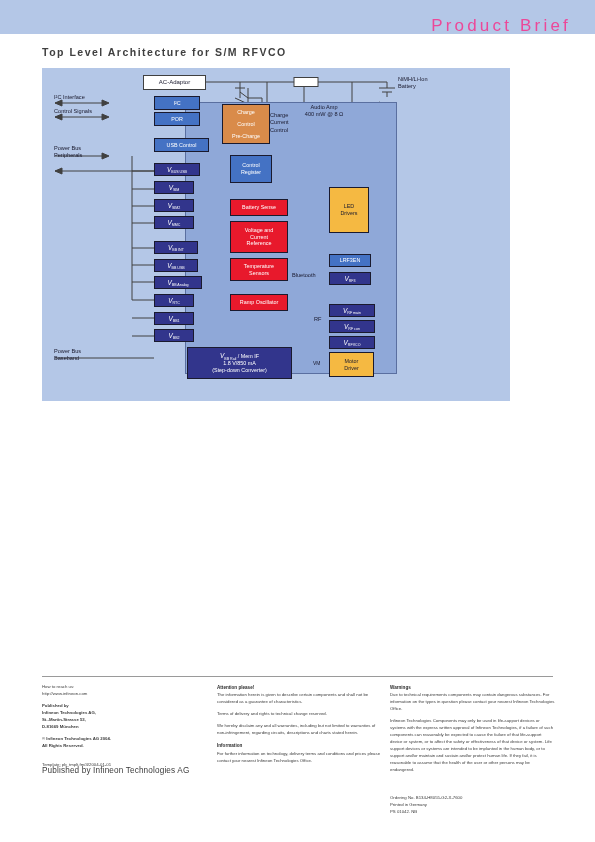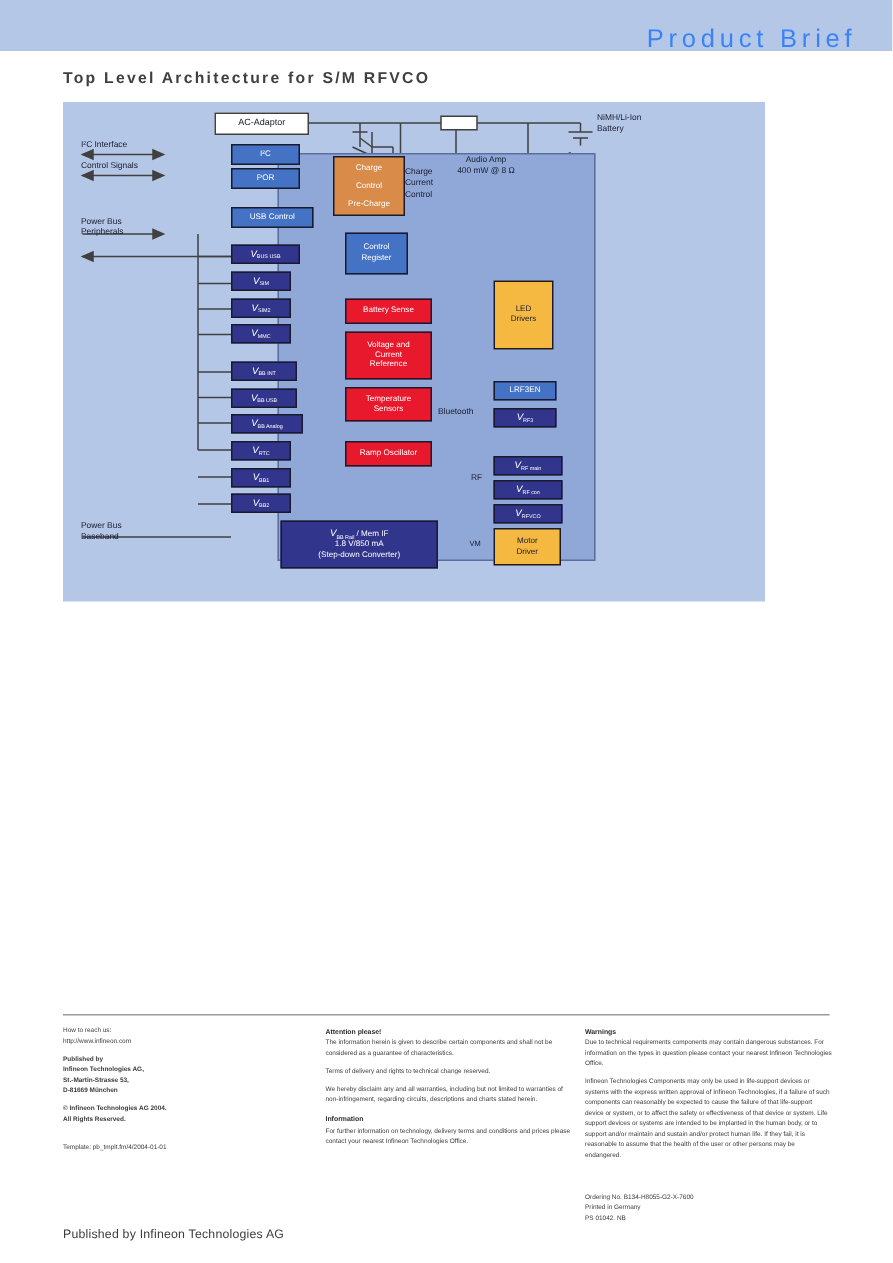--- a/index.html
+++ b/index.html
@@ -8,21 +8,21 @@
     font-family:"Liberation Sans", sans-serif;
     -webkit-font-smoothing:antialiased;
   }
   
   .header-band{
     position:absolute;left:0;top:0;width:595px;height:34px;
     background:#b4c7e7;
   }
   .header-title{
     position:absolute;right:24px;top:16px;
-    font-size:17px;letter-spacing:3.2px;color:#3b82f6;font-weight:400;
+    font-size:17px;letter-spacing:3.2px;color:#ec4899;font-weight:400;
     line-height:20px;
     margin-left:16px;
   }
   
   .section-title{
     position:absolute;left:42px;top:46px;
     font-size:10.5px;letter-spacing:1.5px;color:#404040;font-weight:700;
   }
   
   .diagram{
@@ -59,21 +59,21 @@
     position:absolute;left:42px;top:676px;width:511px;height:1px;background:#9a9a9a;
   }
   .fcol{position:absolute;font-size:4.3px;color:#3b3b3b;line-height:1.62;}
   .fcol h4{margin:0 0 1px 0;font-size:4.6px;font-weight:700;color:#2b2b2b;}
   .fcol p{margin:0 0 5px 0;}
   .fcol a{color:#3b3b3b;text-decoration:none;}
   .fcol-left{left:42px;top:684px;width:160px;}
   .fcol-mid{left:217px;top:684px;width:165px;}
   .fcol-right{left:390px;top:684px;width:165px;}
   .publisher{
-    position:absolute;left:42px;top:818px;font-size:8.2px;color:#3b3b3b;
+    position:absolute;left:42px;top:766px;font-size:8.2px;color:#3b3b3b;
     letter-spacing:.15px;
   }
   .ordering{position:absolute;left:390px;top:795px;font-size:4.3px;color:#3b3b3b;line-height:1.6;}
 </style>
 </head>
 <body>
 
 <div class="header-band"></div>
 <div class="header-title">Product Brief</div>
 

